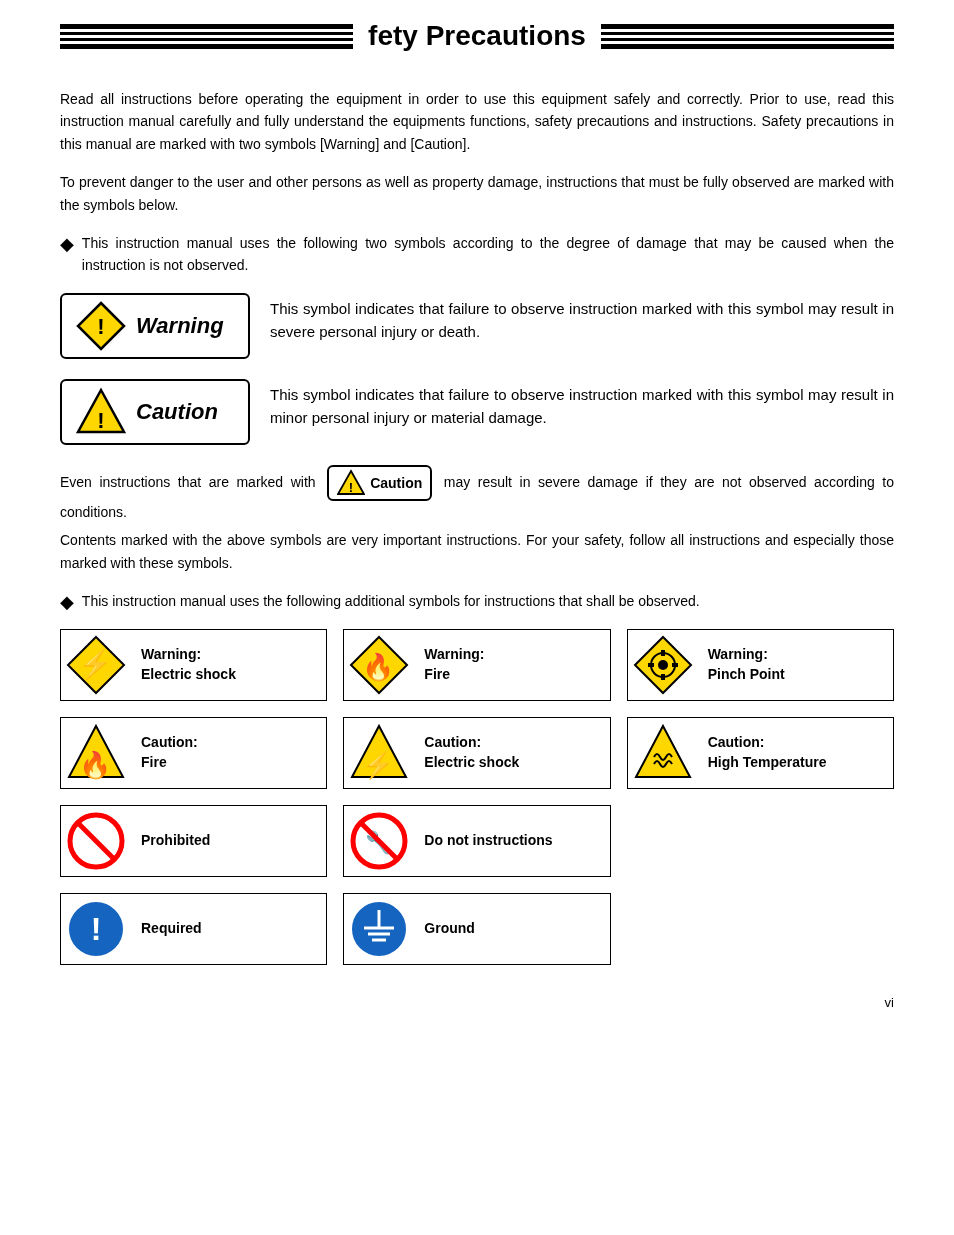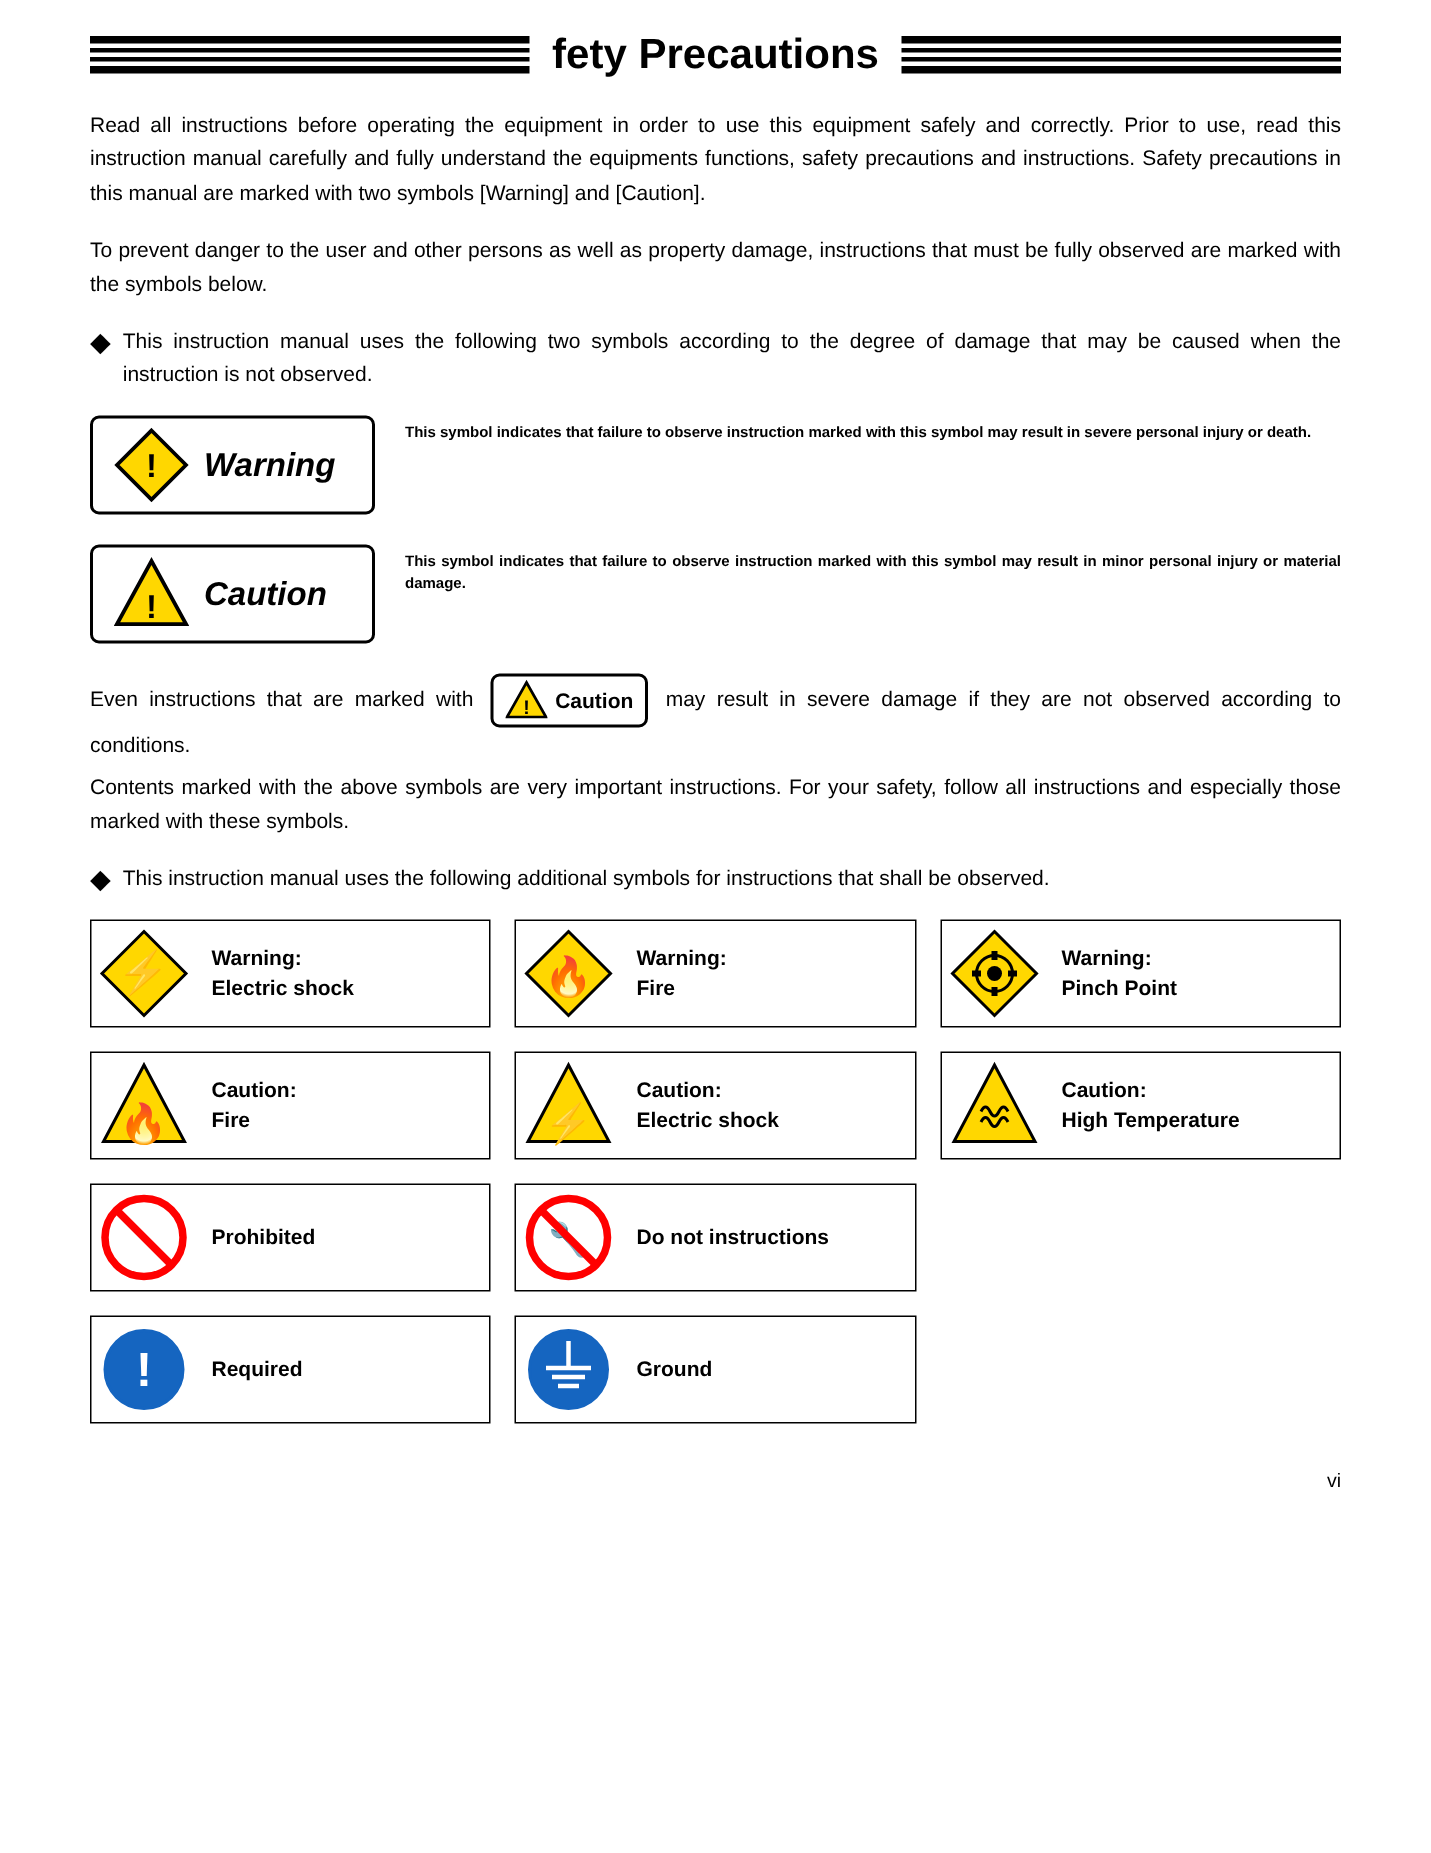--- a/index.html
+++ b/index.html
@@ -10,21 +10,21 @@
       color: #000;
       width: 954px;
       min-height: 1235px;
       padding: 20px 60px 40px 60px;
     }
 
     
     .page-header {
       display: flex;
       align-items: center;
-      margin-bottom: 20px;
+      margin-bottom: 36px;
     }
     .header-lines-left, .header-lines-right {
       flex: 1;
       display: flex;
       flex-direction: column;
       gap: 3px;
     }
     .header-line {
       height: 3px;
       background: #000;
@@ -83,22 +83,22 @@
       height: 50px;
       margin-right: 10px;
       flex-shrink: 0;
     }
     .badge-label {
       font-size: 22px;
       font-weight: bold;
       font-style: italic;
     }
     .symbol-desc {
-      font-size: 10px;
-      font-weight: bold;
+      font-size: 15px;
+      font-weight: normal;
       line-height: 1.55;
       text-align: justify;
       flex: 1;
       padding-top: 4px;
     }
 
     
     .inline-caution-line {
       line-height: 1.6;
       margin-bottom: 6px;

